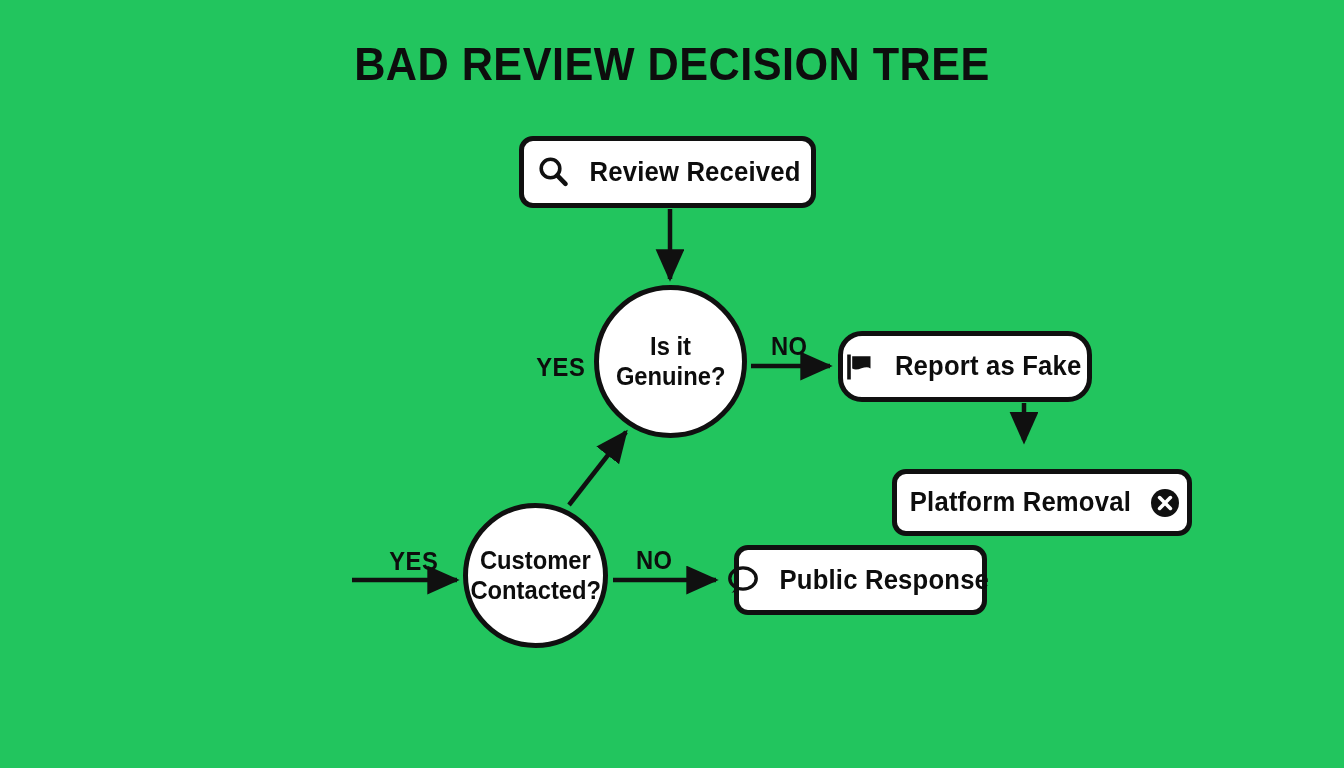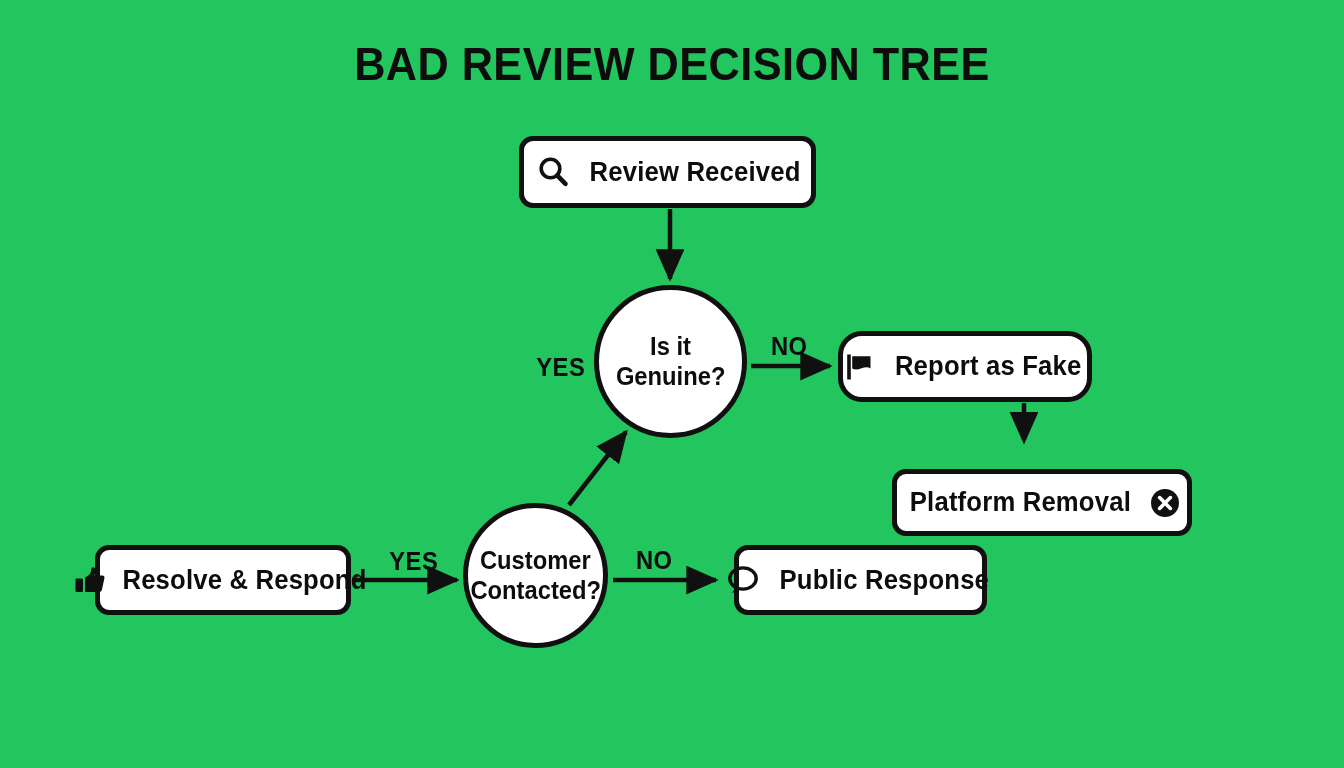--- a/index.html
+++ b/index.html
@@ -175,31 +175,20 @@
         <path d="M9.6 9.6 L20.4 20.4 M20.4 9.6 L9.6 20.4" stroke="#ffffff" stroke-width="3.6" stroke-linecap="round"></path>
       </svg>
     </span>
   </div>
 
   <div class="node-circle" style="left:463px; top:503px; width:145px; height:145px;">
     <span class="cline">Customer</span>
     <span class="cline">Contacted?</span>
   </div>
 
-  <div class="node-box" style="left:95px; top:545px; width:256px; height:70px; gap:10px;">
-    <span class="icon">
-      <svg width="32" height="32" viewBox="0 0 32 32" xmlns="http://www.w3.org/2000/svg">
-        <rect x="1.5" y="14.5" width="7.5" height="13.5" rx="1.2" fill="#101010"></rect>
-        <path d="M11 28 L11 13.2 C11 13.2 15.2 11.8 16.6 8.4 C17.6 6 17.1 3.2 19 3.2
-                 C21.1 3.2 21.9 5.6 21.4 8 C21.1 9.6 20.3 11.4 20.3 11.4 L28.3 11.4
-                 C30 11.4 30.8 12.6 30.4 14.2 L27.9 25.8 C27.5 27.4 26.6 28 25.2 28 Z" fill="#101010"></path>
-      </svg>
-    </span>
-    <span class="node-label">Resolve &amp; Respond</span>
-  </div>
 
   <div class="node-box" style="left:722px; top:545px; width:253px; height:70px;margin-left:12px;">
     <span class="icon">
       <svg width="34" height="32" viewBox="0 0 34 32" xmlns="http://www.w3.org/2000/svg">
         <ellipse cx="17" cy="14.5" rx="13.2" ry="10.6" fill="none" stroke="#101010" stroke-width="3.4"></ellipse>
         <path d="M9.6 22.4 C8.6 25.6 7.2 27.4 5.4 28.8 C8.8 28.4 12 26.6 13.8 24.6 Z" fill="#101010"></path>
       </svg>
     </span>
     <span class="node-label">Public Response</span>
   </div>

